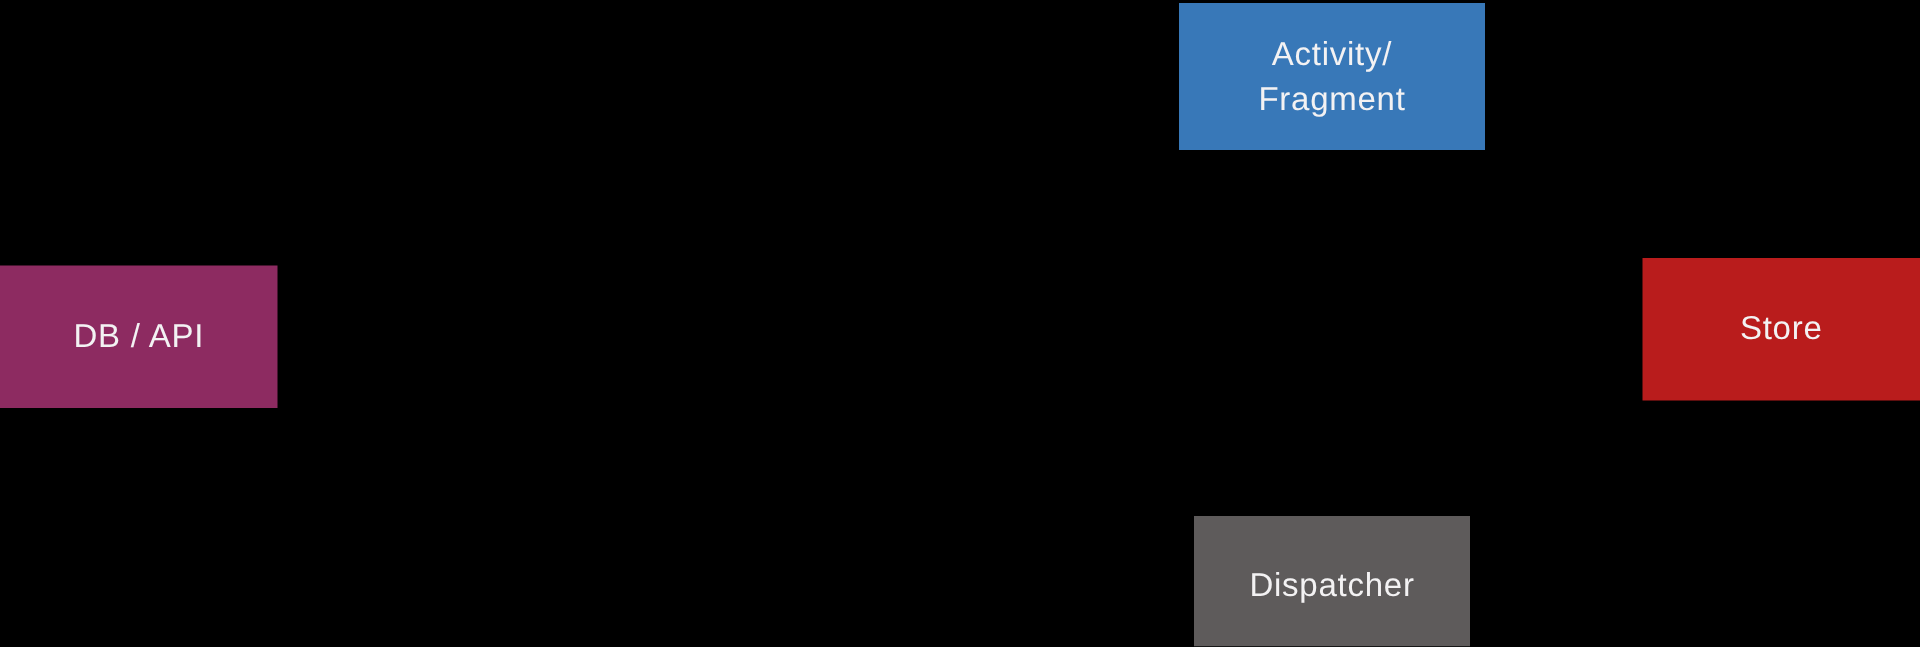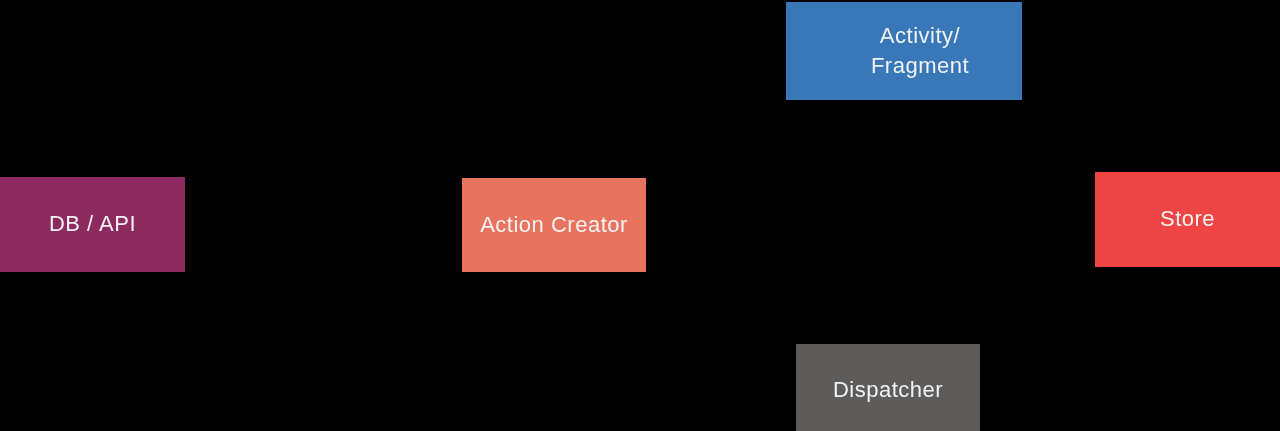--- a/index.html
+++ b/index.html
@@ -22,45 +22,42 @@
     text-align: center;
   }
   .node .label {
     font-size: 22px;
     font-weight: 300;
     letter-spacing: 0.5px;
     line-height: 1.38;
     white-space: pre-line;
   }
   
-  .node-activity-fragment { left: 786px; top: 2px;   width: 204px; height: 98px; padding-left: 32px; }
+  .node-activity-fragment { left: 786px; top: 2px;   width: 204px; height: 98px; }
   .node-db-api            { left: 0px;   top: 177px; width: 185px; height: 95px; }
   .node-action-creator    { left: 462px; top: 178px; width: 184px; height: 94px; }
   .node-store             { left: 1095px;top: 172px; width: 185px; height: 95px; }
   .node-dispatcher        { left: 796px; top: 320px; width: 184px; height: 92px; }
 </style>
 </head>
 <body>
 
 <div class="canvas" style="background-color: rgb(0, 0, 0); color: rgb(243, 242, 243);">
 
   <div class="node node-activity-fragment" style="background-color: rgb(56, 120, 184);">
     <span class="label">Activity/
 Fragment</span>
   </div>
 
   <div class="node node-db-api" style="background-color: rgb(141, 43, 97);">
     <span class="label">DB / API</span>
   </div>
 
-  <div class="node node-action-creator" style="background-color: rgb(232, 116, 95);">
-    <span class="label">Action Creator</span>
-  </div>
 
-  <div class="node node-store" style="background-color: #ef4444;">
+  <div class="node node-store" style="background-color: #b91c1c;">
     <span class="label">Store</span>
   </div>
 
   <div class="node node-dispatcher" style="background-color: rgb(94, 91, 91); margin-top: 24px;">
     <span class="label">Dispatcher</span>
   </div>
 
 </div>
 
 </body></html>

